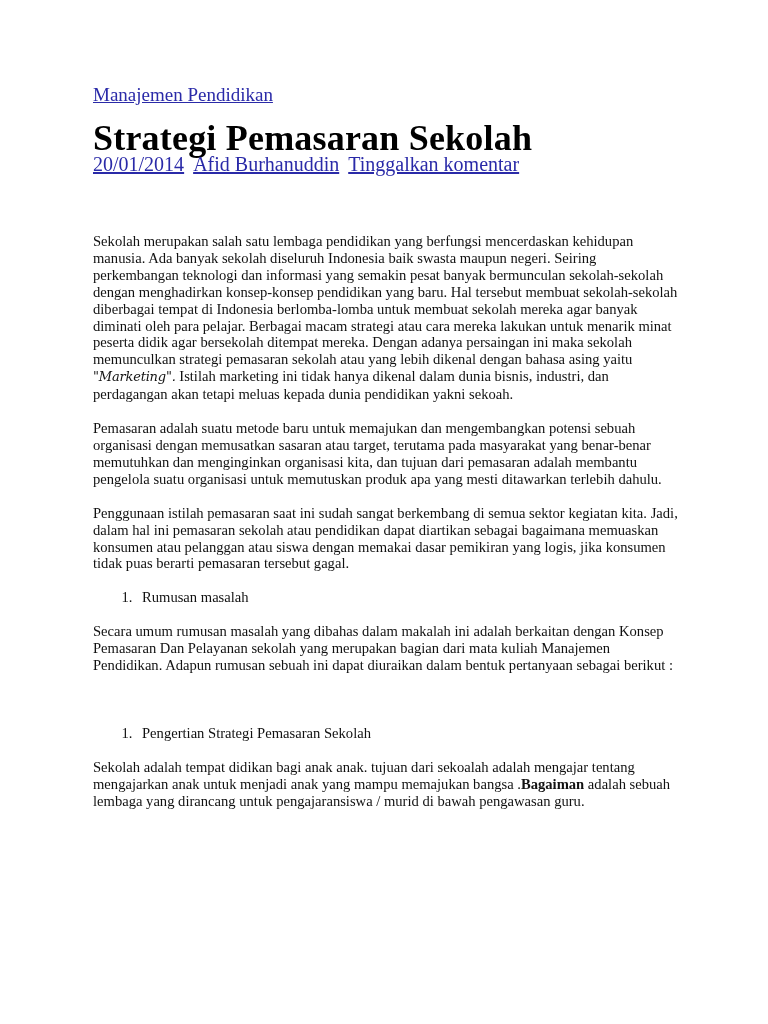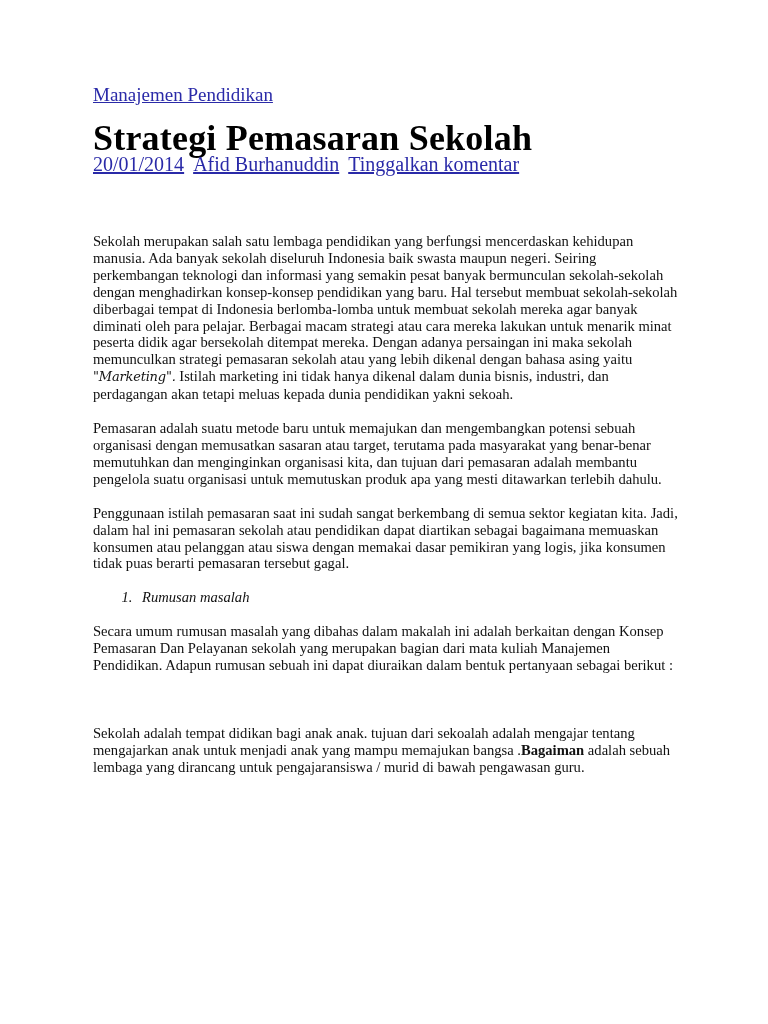--- a/index.html
+++ b/index.html
@@ -68,21 +68,20 @@
     }
     .marketing {
       font-style: italic;
       font-family: "DejaVu Serif", serif;
       font-size: 13px;
       letter-spacing: -0.2px;
     }
     ol {
       margin: 0 0 17px 0;
       padding-left: 43px;
-      font-style: italic;
     }
     ol li {
       padding-left: 6px;
     }
     .spacer {
       height: 34px;
     }
     b { font-weight: bold; }
   </style>
 </head>
@@ -110,17 +109,20 @@
 
     <ol>
       <li>Rumusan masalah</li>
     </ol>
 
     <p>Secara umum rumusan masalah yang dibahas dalam makalah ini adalah berkaitan dengan Konsep Pemasaran Dan Pelayanan sekolah yang merupakan bagian dari mata kuliah Manajemen Pendidikan. Adapun rumusan sebuah ini dapat diuraikan dalam bentuk pertanyaan sebagai berikut :</p>
 
 
     <div class="spacer"></div>
 
+    <ol>
+      <li>Pengertian Strategi Pemasaran Sekolah</li>
+    </ol>
 
     <p><span>Sekolah adalah tempat didikan bagi anak anak. tujuan dari sekoalah adalah mengajar tentang mengajarkan anak untuk menjadi anak yang mampu memajukan bangsa .</span><b>Bagaiman</b><span> adalah sebuah lembaga yang dirancang untuk pengajaransiswa / murid di bawah pengawasan guru.</span></p>
 
   </div>
 </div>
 
 </body></html>

